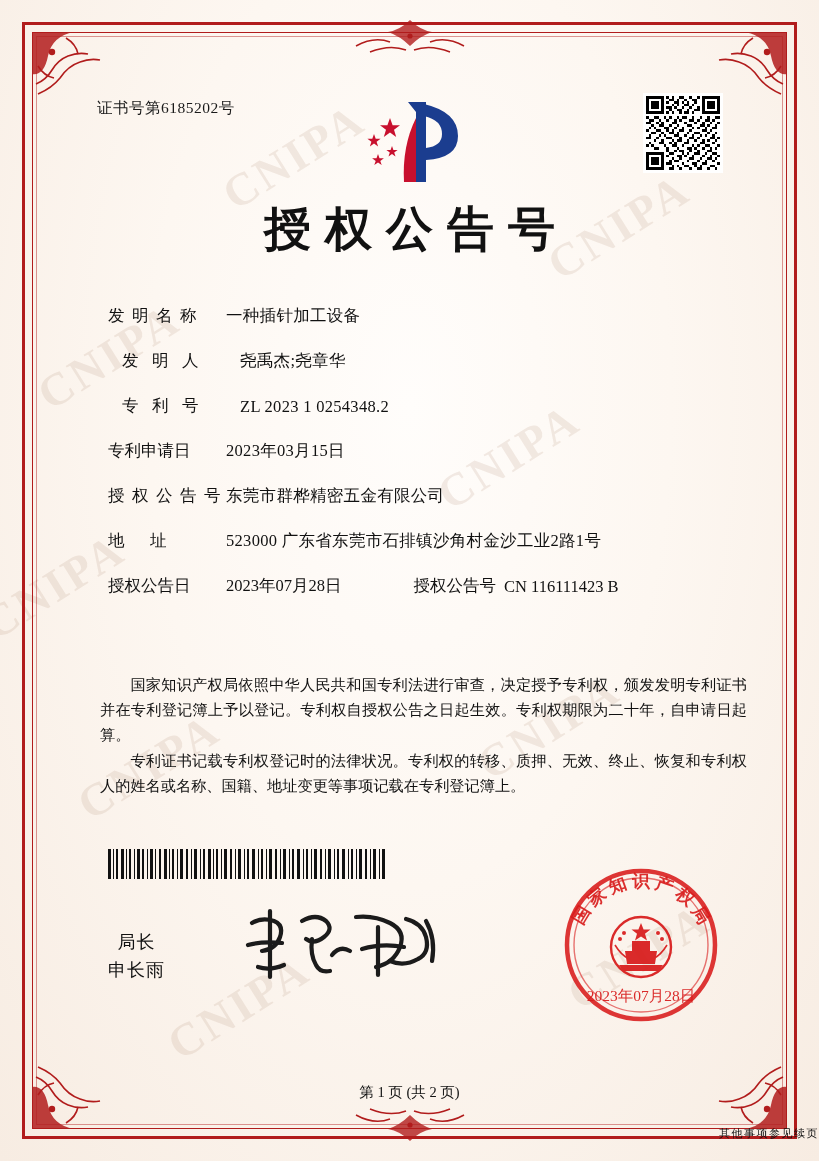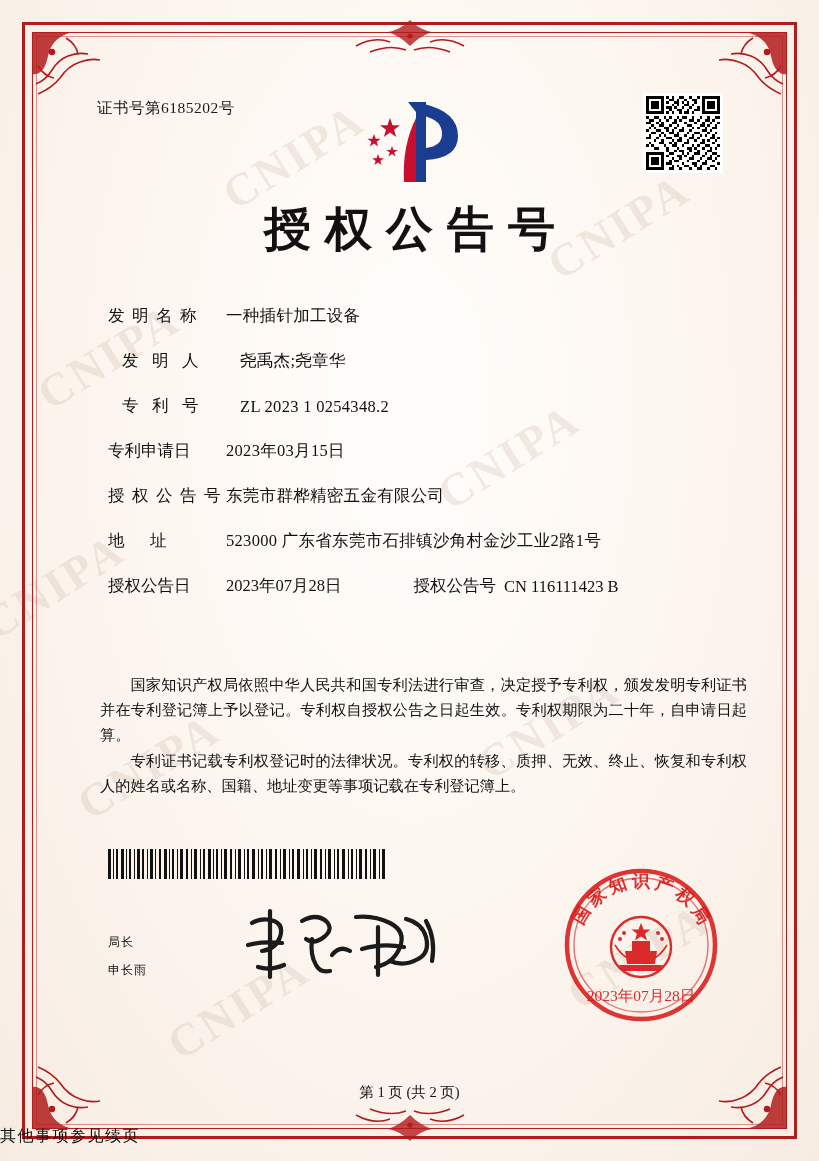--- a/index.html
+++ b/index.html
@@ -139,21 +139,21 @@
   
   .barcode{
     position:absolute;left:108px;top:849px;
     width:280px;height:30px;
   }
   .barcode svg{display:block;}
 
   
   .sig-label{
     position:absolute;left:108px;top:928px;
-    font-size:12px;line-height:28px;color:#111;letter-spacing:1px;
+    font-size:18px;line-height:28px;color:#111;letter-spacing:1px;text-align:center;
   }
   .sig-hand{
     position:absolute;left:240px;top:905px;
     width:215px;height:80px;color:#1b1b1b;
   }
   .sig-hand svg{display:block;}
 
   
   .seal{
     position:absolute;right:88px;top:855px;
@@ -161,21 +161,21 @@
   }
   .seal svg{display:block;}
 
   
   .page-num{
     position:absolute;left:0;right:0;top:1083px;
     text-align:center;font-size:14.5px;color:#111;
   }
   .footnote{
     position:absolute;left:0;right:0;top:1126px;
-    text-align:left;font-size:16px;color:#111;letter-spacing:1.5px;
+    text-align:right;font-size:11px;color:#111;letter-spacing:1.5px;
   }
 </style>
 </head>
 <body>
 
 <div class="page">
 
   <div class="wm wm1">CNIPA</div>
   <div class="wm wm2">CNIPA</div>
   <div class="wm wm3">CNIPA</div>

